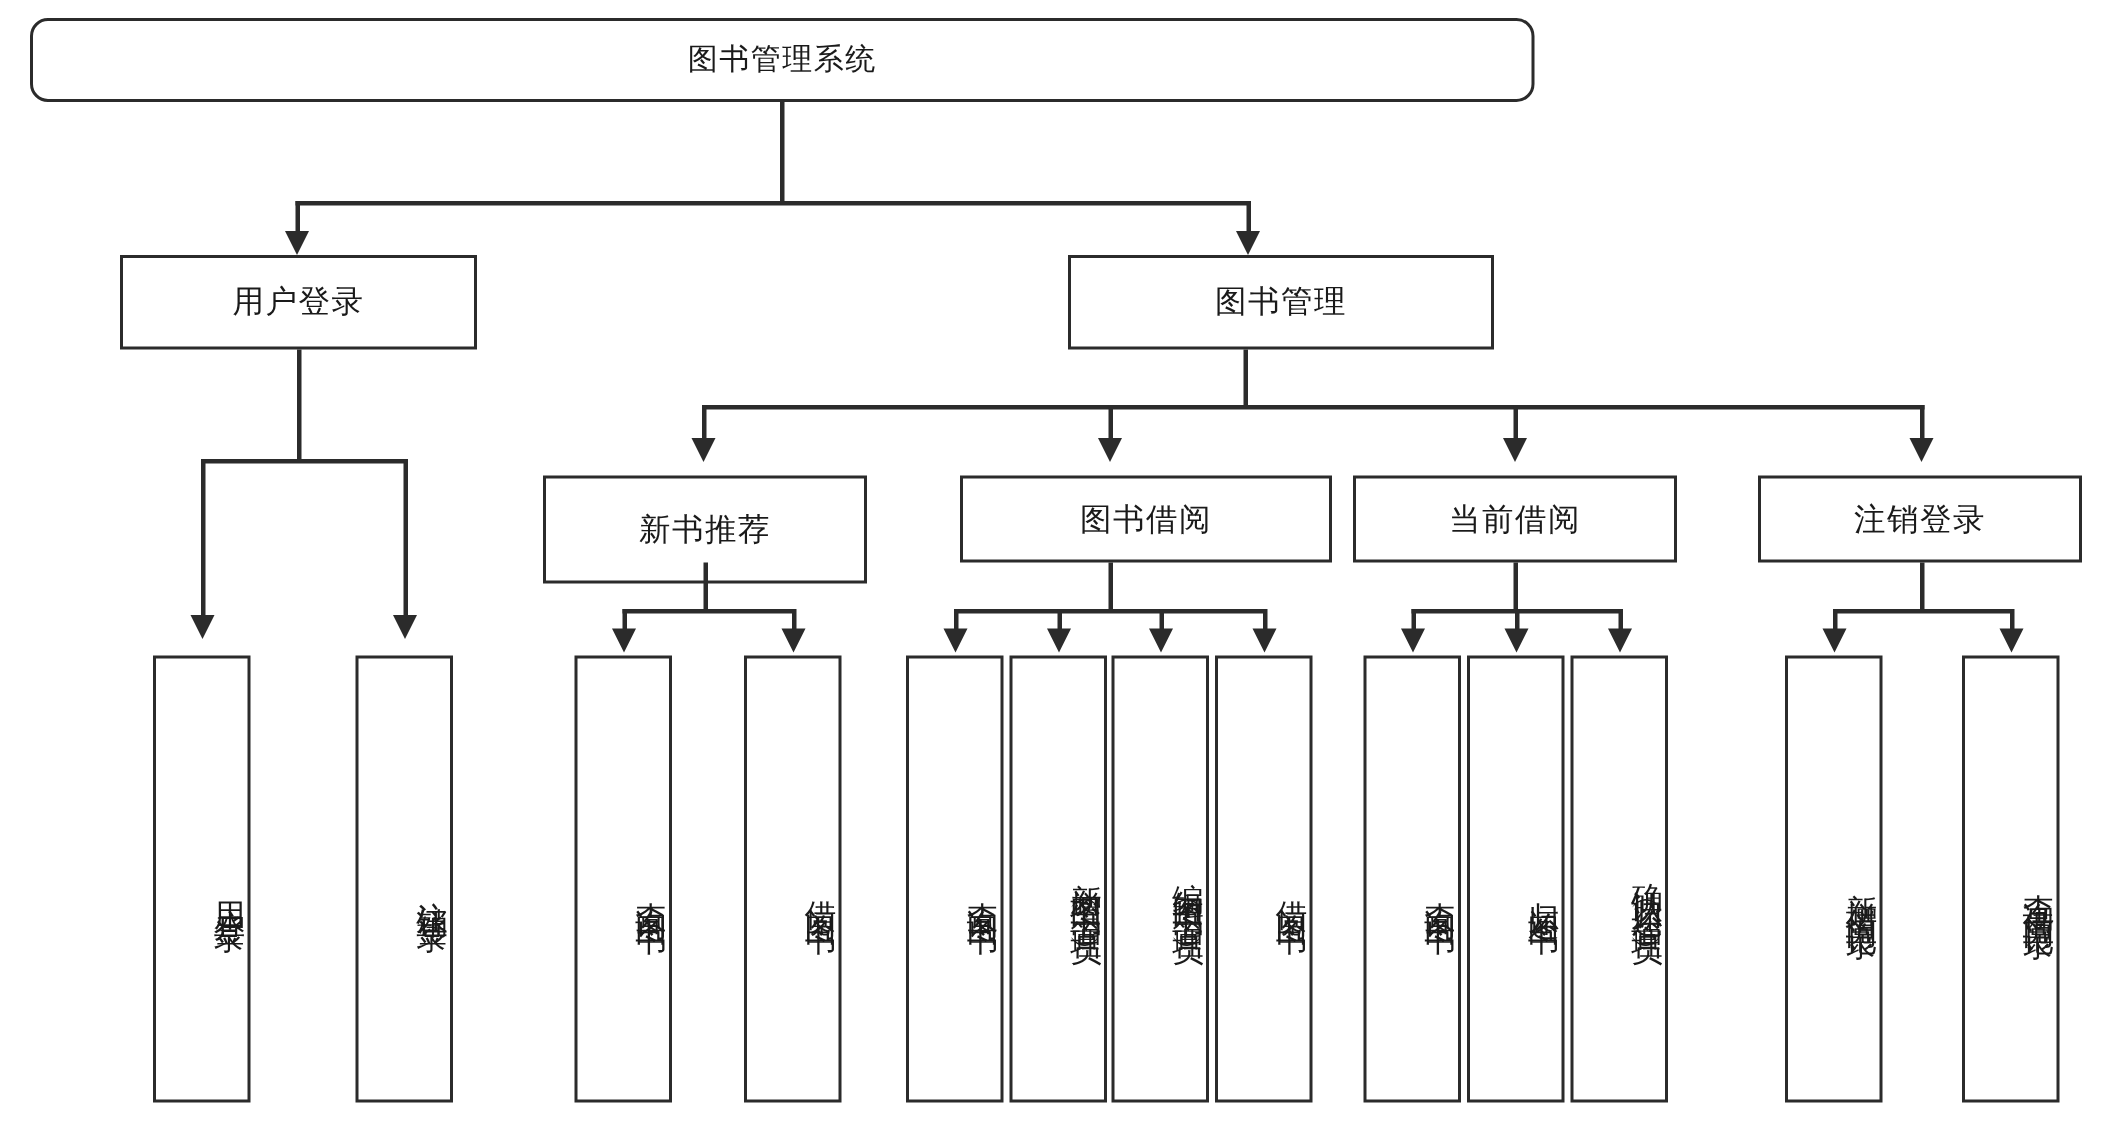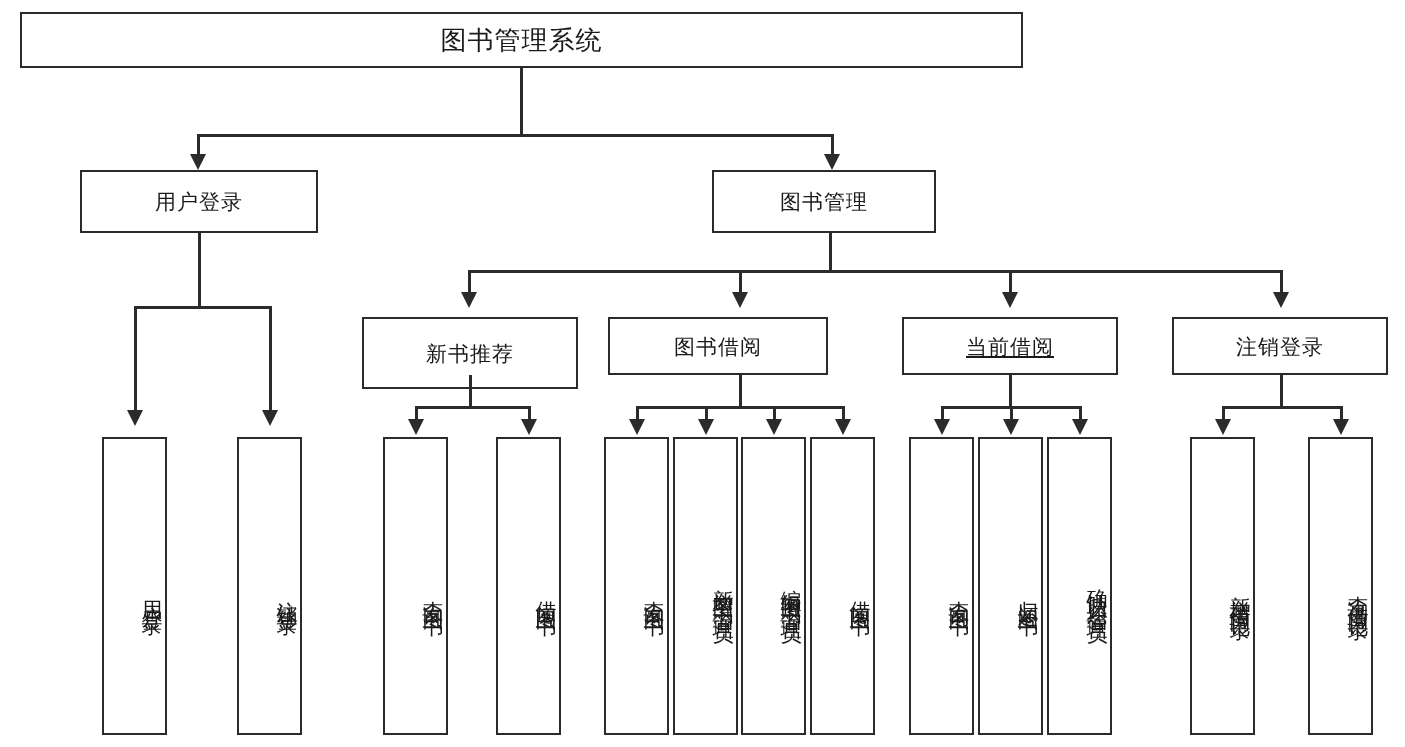--- a/index.html
+++ b/index.html
@@ -25,21 +25,21 @@
     display:flex;
     align-items:center;
     justify-content:center;
     color:#1a1a1a;
     letter-spacing:1px;
   }
   .node.h{            
     font-size:21px;
     line-height:1;
   }
-  .node.root{ font-size:26px; }
+  .node.root{ font-size:20px;border-radius:12px; }
 
   .node.v{            
     writing-mode:vertical-rl;
     text-orientation:upright;
     font-size:21px;
     line-height:1.22;
     padding-top:16px;
     align-items:flex-start;
     justify-content:center;
     letter-spacing:5px;
@@ -88,21 +88,21 @@
   <div class="hline" style="left:197px;top:134px;width:637px;"></div>
 
   <div class="vline" style="left:197px;top:134px;height:26px;"></div>
   <div class="arrow" style="left:190px;top:154px;"></div>
 
   <div class="vline" style="left:831px;top:134px;height:26px;"></div>
   <div class="arrow" style="left:824px;top:154px;"></div>
 
   <div class="node h" style="left:80px;top:170px;width:238px;height:63px;">用户登录</div>
 
-  <div class="node h" style="left:712px;top:170px;width:224px;height:63px;">图书管理</div>
+  <div class="node h" style="left:712px;top:170px;width:284px;height:63px;">图书管理</div>
 
   <div class="vline" style="left:198px;top:233px;height:73px;"></div>
   <div class="hline" style="left:134px;top:306px;width:137px;"></div>
   <div class="vline" style="left:134px;top:306px;height:110px;"></div>
   <div class="arrow" style="left:127px;top:410px;"></div>
   <div class="vline" style="left:269px;top:306px;height:110px;"></div>
   <div class="arrow" style="left:262px;top:410px;"></div>
 
   <div class="vline" style="left:829px;top:233px;height:37px;"></div>
   <div class="hline" style="left:468px;top:270px;width:815px;"></div>
@@ -114,23 +114,23 @@
   <div class="arrow" style="left:732px;top:292px;"></div>
 
   <div class="vline" style="left:1009px;top:270px;height:28px;"></div>
   <div class="arrow" style="left:1002px;top:292px;"></div>
 
   <div class="vline" style="left:1280px;top:270px;height:28px;"></div>
   <div class="arrow" style="left:1273px;top:292px;"></div>
 
   <div class="node h" style="left:362px;top:317px;width:216px;height:72px;">新书推荐</div>
 
-  <div class="node h" style="left:608px;top:317px;width:220px;height:58px;">图书借阅</div>
+  <div class="node h" style="left:640px;top:317px;width:248px;height:58px;">图书借阅</div>
 
-  <div class="node h" style="left:902px;top:317px;width:216px;height:58px;text-decoration:underline;">当前借阅</div>
+  <div class="node h" style="left:902px;top:317px;width:216px;height:58px;">当前借阅</div>
 
   <div class="node h" style="left:1172px;top:317px;width:216px;height:58px;">注销登录</div>
 
   <div class="vline" style="left:469px;top:375px;height:31px;"></div>
   <div class="hline" style="left:415px;top:406px;width:115px;"></div>
   <div class="vline" style="left:415px;top:406px;height:19px;"></div>
   <div class="arrow" style="left:408px;top:419px;"></div>
   <div class="vline" style="left:528px;top:406px;height:19px;"></div>
   <div class="arrow" style="left:521px;top:419px;"></div>
 

